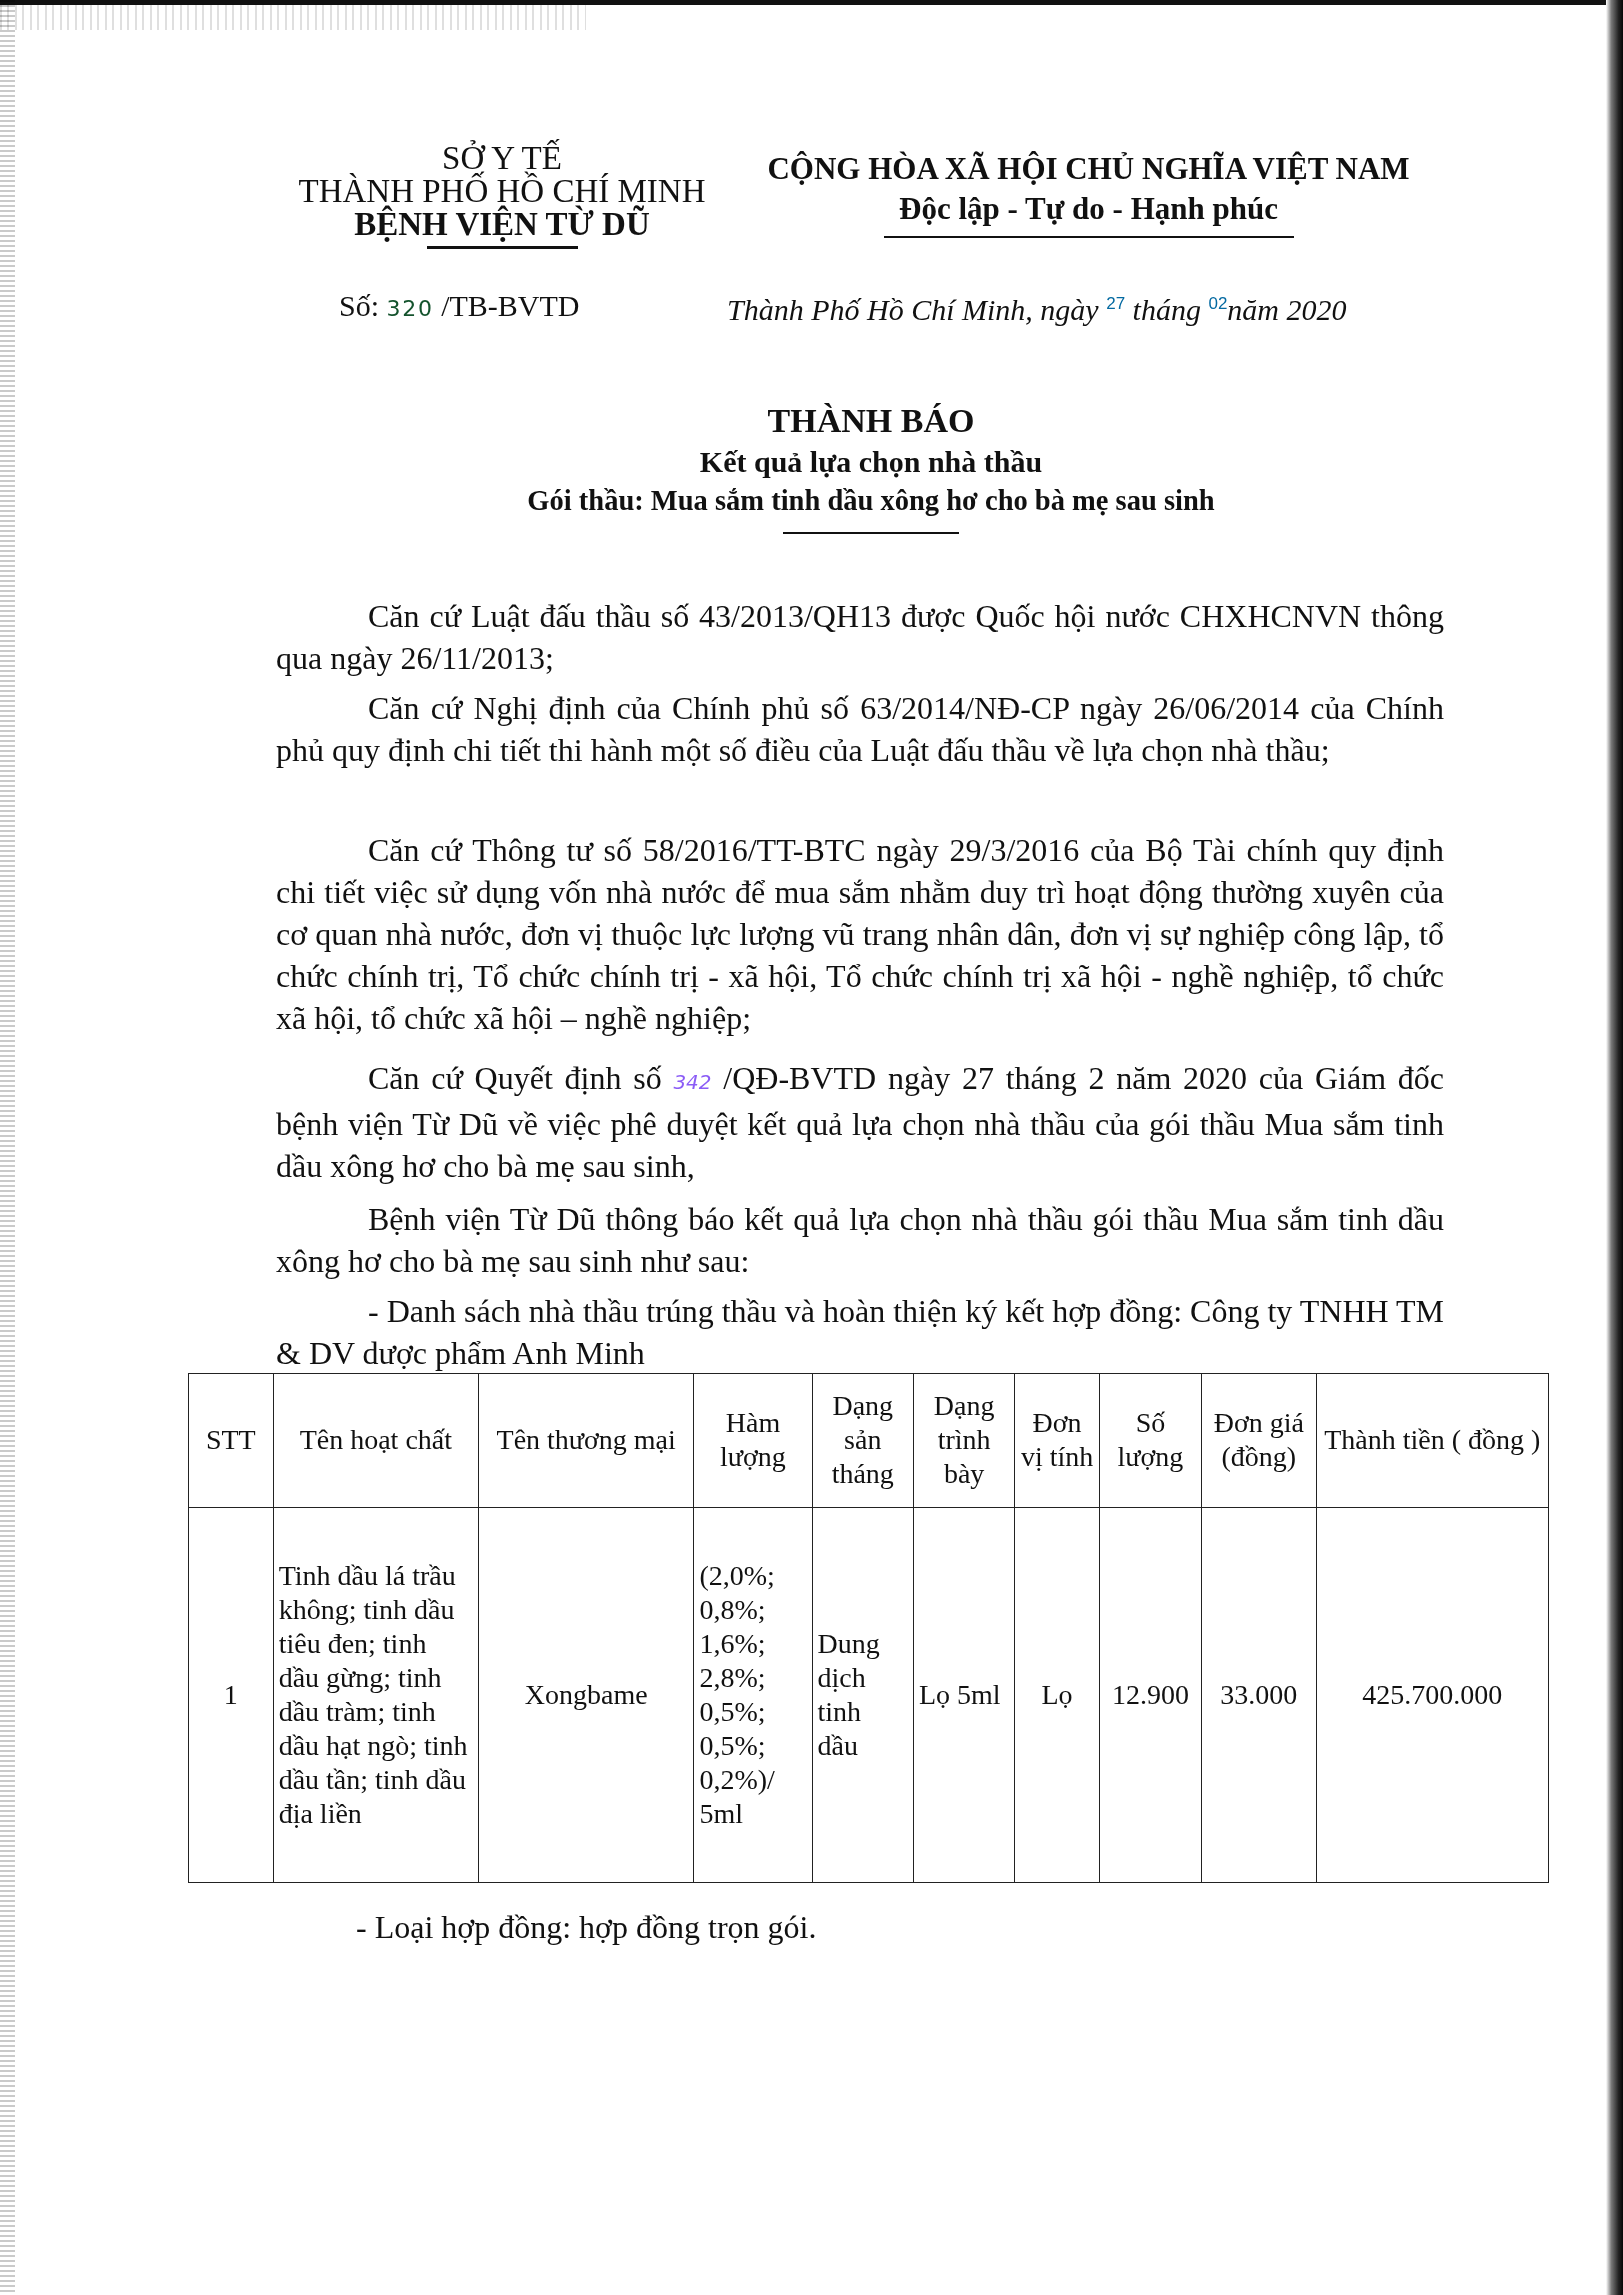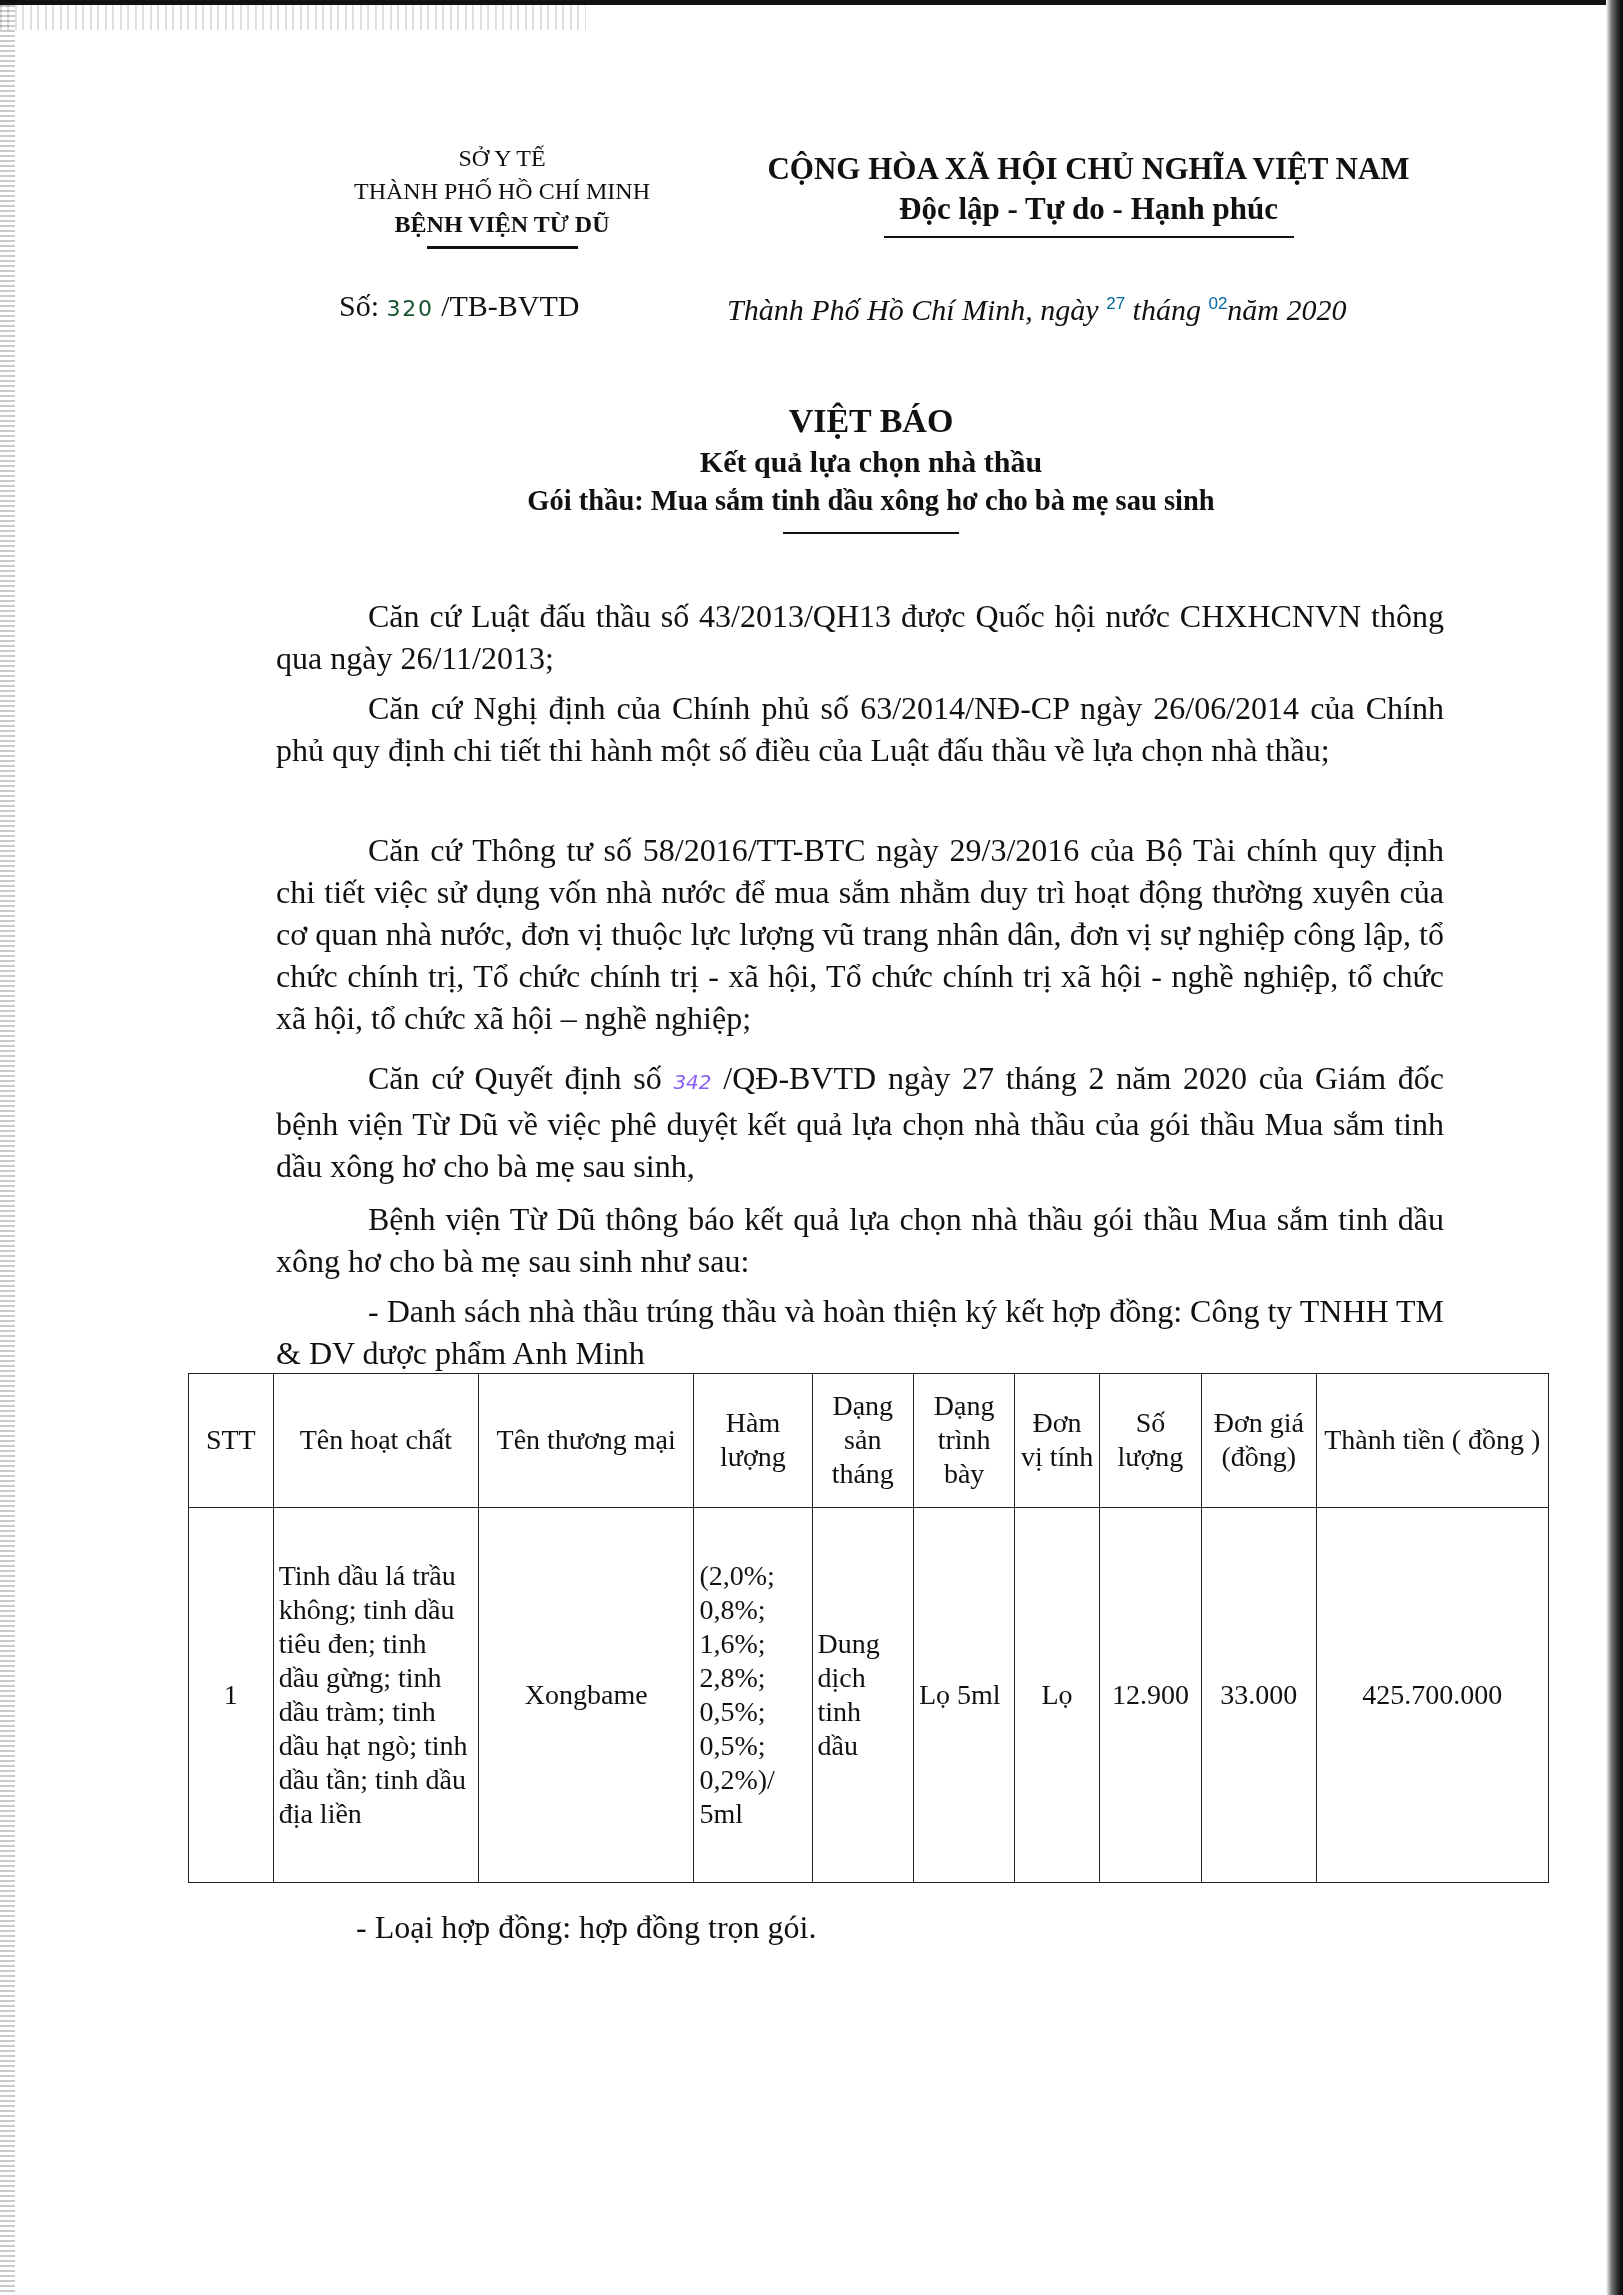--- a/index.html
+++ b/index.html
@@ -13,21 +13,21 @@
     .scan-top-fade { position: absolute; left: 0; top: 5px; width: 586px; height: 25px;
       background: repeating-linear-gradient(90deg, rgba(0,0,0,0.25) 0 1.7px, transparent 1.7px 7.5px); opacity: .5; }
     .scan-left { position: absolute; left: 0; top: 0; width: 15px; height: 2295px;
       background: repeating-linear-gradient(180deg, rgba(0,0,0,0.35) 0 1.7px, transparent 1.7px 5px); opacity: .6; }
     .scan-right { position: absolute; right: 0; top: 0; width: 18.4px; height: 2295px;
       background: linear-gradient(90deg, #fff 0, #777 30%, #222 70%, #000 100%); }
 
     .abs { position: absolute; }
     .center { text-align: center; }
 
-    .hdr-left { left: 276px; top: 142px; width: 452px; font-size: 24px; line-height: 33px; }
+    .hdr-left { left: 276px; top: 142px; width: 452px; font-size: 33px; line-height: 33px; }
     .hdr-left .bold { font-weight: bold; }
     .hdr-left .rule { width: 151px; height: 2.5px; background: #111; margin: 5px auto 0; }
     .hdr-right { left: 745px; top: 149px; width: 687px; font-size: 31px; line-height: 40px; font-weight: bold; }
     .hdr-right .rule { width: 410px; height: 2.5px; background: #111; margin: 6.7px auto 0; }
 
     .docno { left: 339px; top: 289px; font-size: 30px; }
     .docno .hw { font-family: "DejaVu Sans", sans-serif; font-size: 22px; color: #14532d; letter-spacing: 1.7px; }
     .place-date { left: 727px; top: 293px; font-size: 30px; font-style: italic; }
     .place-date .hw { font-family: Liberation Sans, sans-serif; font-style: normal; font-size: 17px; color: #0369a1; vertical-align: super; }
 
@@ -88,21 +88,21 @@
 </div>
 
 <div class="abs place-date">
   <span>Thành Phố Hồ Chí Minh, ngày</span>
   <span class="hw">27</span>
   <span>tháng</span>
   <span class="hw">02</span><span>năm 2020</span>
 </div>
 
 <div class="abs title-block center">
-  <div class="t1">VIỆT BÁO</div>
+  <div class="t1">THÀNH BÁO</div>
   <div class="t2">Kết quả lựa chọn nhà thầu</div>
   <div class="t3">Gói thầu: Mua sắm tinh dầu xông hơ cho bà mẹ sau sinh</div>
   <div class="rule"></div>
 </div>
 
 <div class="abs body-text p1">
   <p>Căn cứ Luật đấu thầu số 43/2013/QH13 được Quốc hội nước CHXHCNVN thông qua ngày 26/11/2013;</p>
 </div>
 <div class="abs body-text p2">
   <p>Căn cứ Nghị định của Chính phủ số 63/2014/NĐ-CP ngày 26/06/2014 của Chính phủ quy định chi tiết thi hành một số điều của Luật đấu thầu về lựa chọn nhà thầu;</p>

